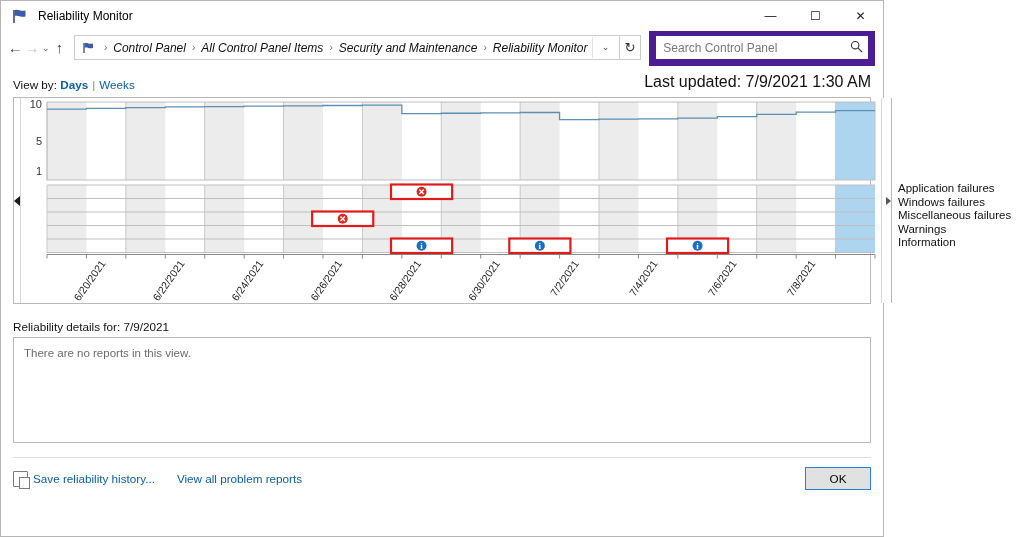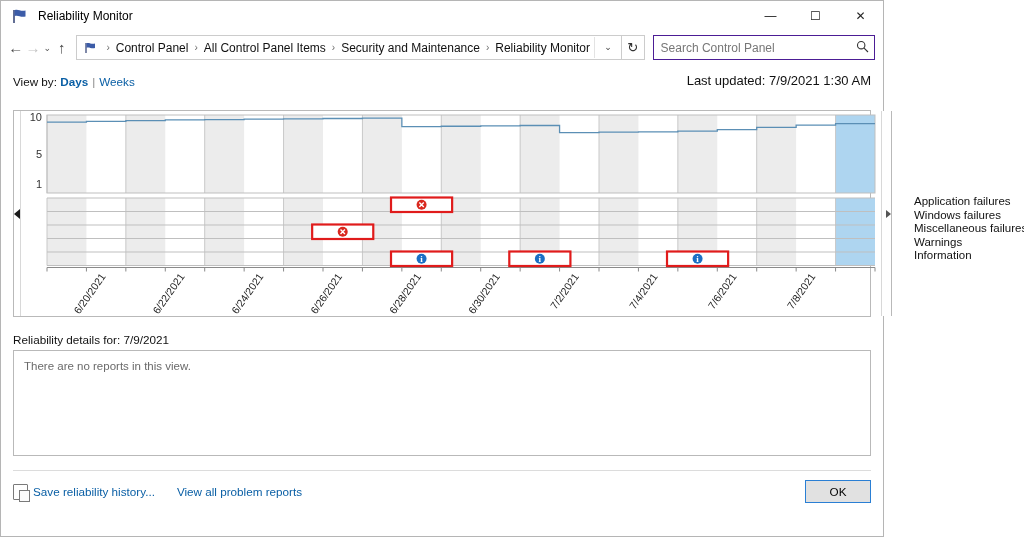--- a/index.html
+++ b/index.html
@@ -21,56 +21,56 @@
 
   
   .addrbar{height:33px;display:flex;align-items:center;padding:0 8px 0 6px;background:#fff;}
   .nav-btn{width:24px;height:24px;display:flex;align-items:center;justify-content:center;
            font-size:15px;color:#4a4a4a;}
   .nav-btn.dim{color:#c3c3c3;font-size:15px;}
   .nav-small{width:16px;font-size:9px;color:#555;}
   .crumbbox{flex:1;height:23px;border:1px solid #ccc;background:#fff;display:flex;
             align-items:center;margin-left:6px;margin-right:0;}
   .crumb-flag{width:15px;height:12px;margin:0 5px 0 7px;position:relative;}
-  .crumb{padding:0 4px;font-size:12px;color:#111;white-space:nowrap;}
+  .crumb{padding:0 4px;font-size:12px;color:#111;white-space:nowrap;font-style:italic;}
   .crumb-sep{color:#6d6d6d;font-size:10px;padding:0 2px;}
   .crumb-caret{margin-left:auto;width:26px;text-align:center;font-size:9px;color:#444;
                border-left:1px solid #e3e3e3;height:21px;line-height:21px;}
   .refresh{width:30px;height:23px;border:1px solid #ccc;border-left:none;background:#fff;
            display:flex;align-items:center;justify-content:center;font-size:13px;color:#333;}
-  .searchbox{width:306px;height:23px;border:1px solid #4c1d95;background:#fff;margin-left:8px;
+  .searchbox{width:306px;height:23px;border:7px solid #4c1d95;background:#fff;margin-left:8px;
              display:flex;align-items:center;}
   .searchbox input{border:none;outline:none;flex:1;font-size:12px;color:#555;
                    padding:0 7px;background:transparent;font-family:inherit;}
   .searchbox input::placeholder{color:#777;}
   .search-ico{width:24px;text-align:center;font-size:12px;color:#333;}
 
   
   .content{padding:0 12px;}
   .page-title{color:#1d6fb8;font-size:15.5px;margin:13px 0 0 0;font-weight:normal;}
   .descr{font-size:11.7px;color:#111;line-height:1.42;margin-top:11px;width:986px;}
   .viewrow{display:flex;align-items:flex-end;margin-top:9px;font-size:11.7px;}
   .viewby{color:#111;}
   .lnk{color:#0a5fa5;text-decoration:none;}
   .lnk.bold{font-weight:bold;}
   .pipe{color:#888;margin:0 4px;}
-  .lastupd{margin-left:auto;font-size:13px;color:#111;}
-
-  
-  .graphwrap{margin-top:22px;display:flex;border:1px solid #b9b9b9;height:205px;background:#fff;}
+  .lastupd{margin-left:auto;font-size:16px;color:#111;}
+
+  
+  .graphwrap{margin-top:6px;display:flex;border:1px solid #b9b9b9;height:205px;background:#fff;}
   .scroll-left{width:18px;border-right:1px solid #d8d8d8;display:flex;align-items:center;
                justify-content:center;background:#fff;}
   .tri-l{width:0;height:0;border-top:5px solid transparent;border-bottom:5px solid transparent;
          border-right:6px solid #1b1b1b;}
   .tri-r{width:0;height:0;border-top:4px solid transparent;border-bottom:4px solid transparent;
          border-left:5px solid #555;}
   .plotcol{flex:1;position:relative;}
   .scroll-right{width:16px;border-left:1px solid #d8d8d8;display:flex;align-items:center;
                 justify-content:flex-start;padding-left:4px;background:#fff;}
-  .legend{width:115px;border-left:1px solid #b9b9b9;padding:84px 0 0 22px;box-sizing:border-box;}
+  .legend{width:115px;border-left:1px solid #b9b9b9;padding:84px 0 0 6px;box-sizing:border-box;}
   .legend div{font-size:11.5px;line-height:13.6px;color:#111;white-space:nowrap;}
 
   .svgplot{display:block;}
 
   .detail-label{margin-top:16px;font-size:11.7px;color:#111;}
 
   
   .table{margin-top:4px;border:1px solid #b9b9b9;height:104px;position:relative;background:#fff;}
   .thead{display:flex;height:22px;border-bottom:1px solid #d2d2d2;background:#fff;}
   .th{font-size:11.7px;color:#111;display:flex;align-items:center;padding-left:9px;

